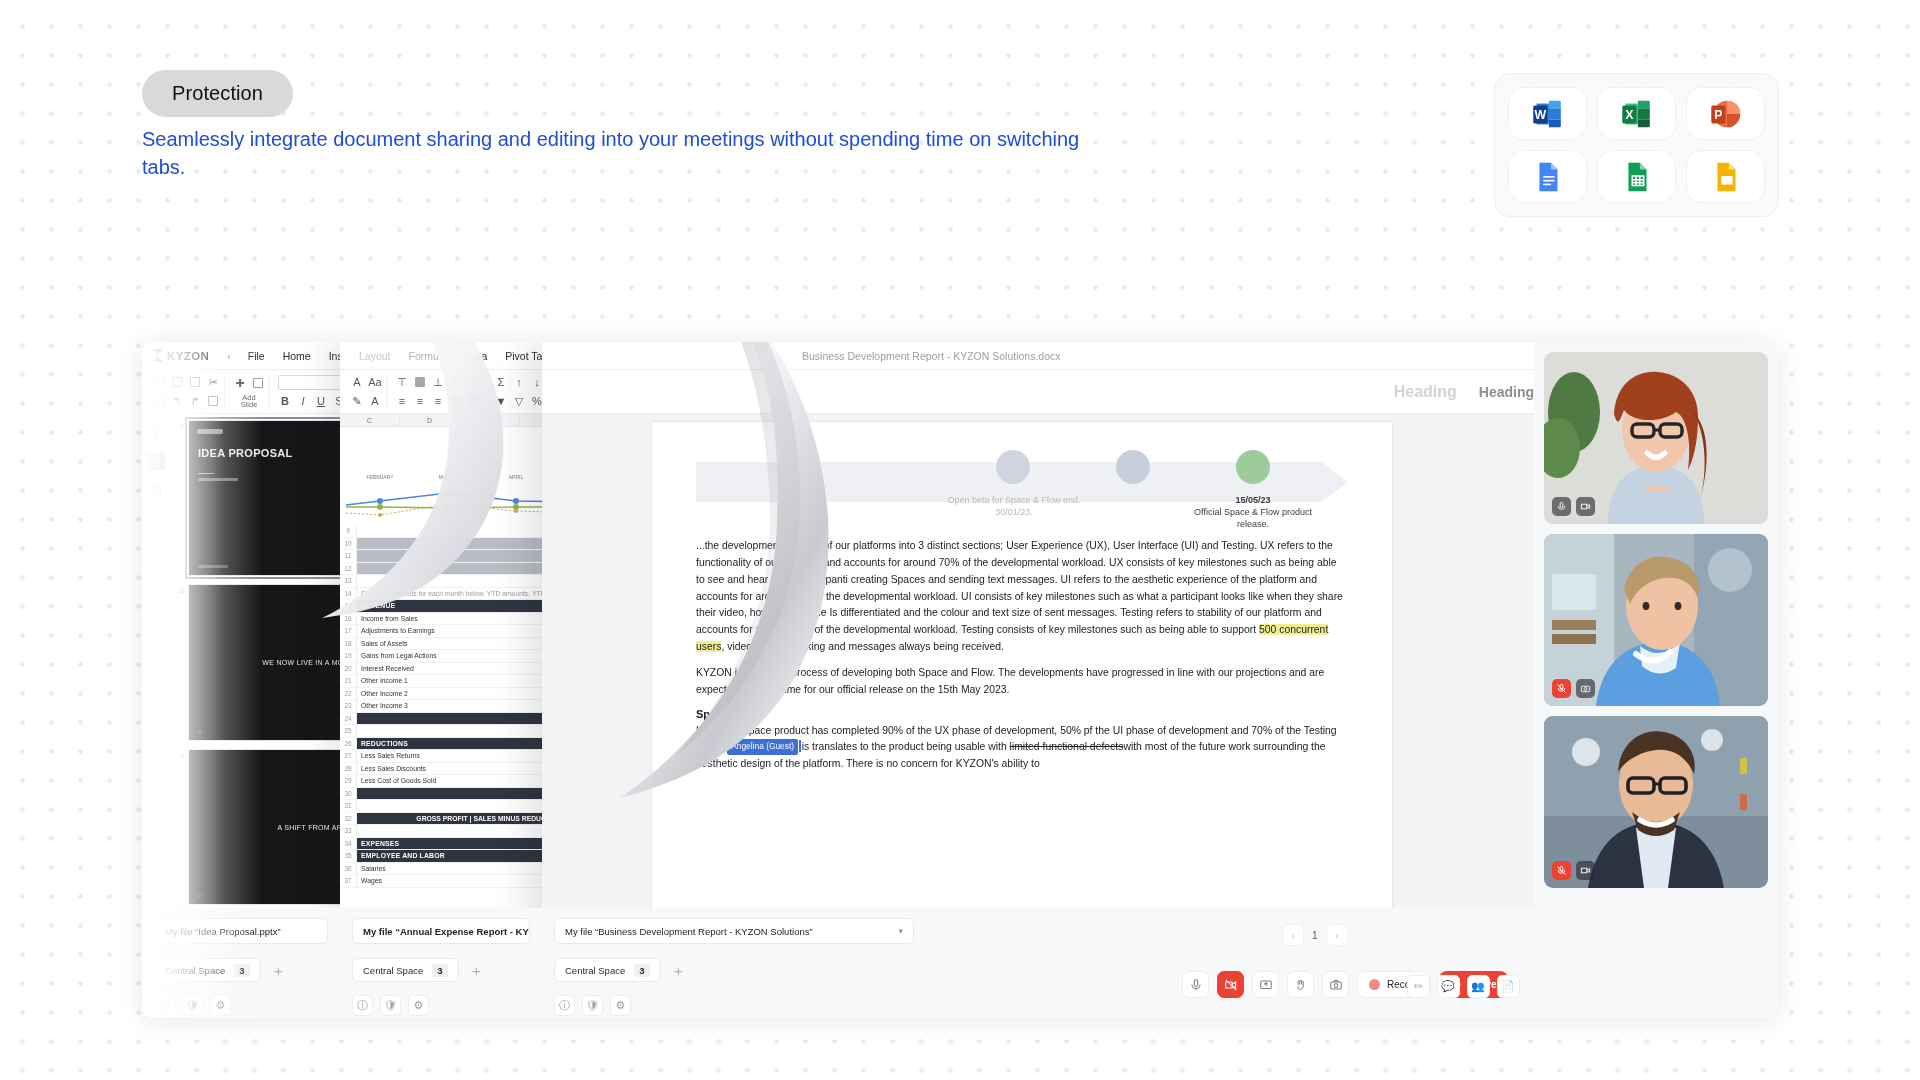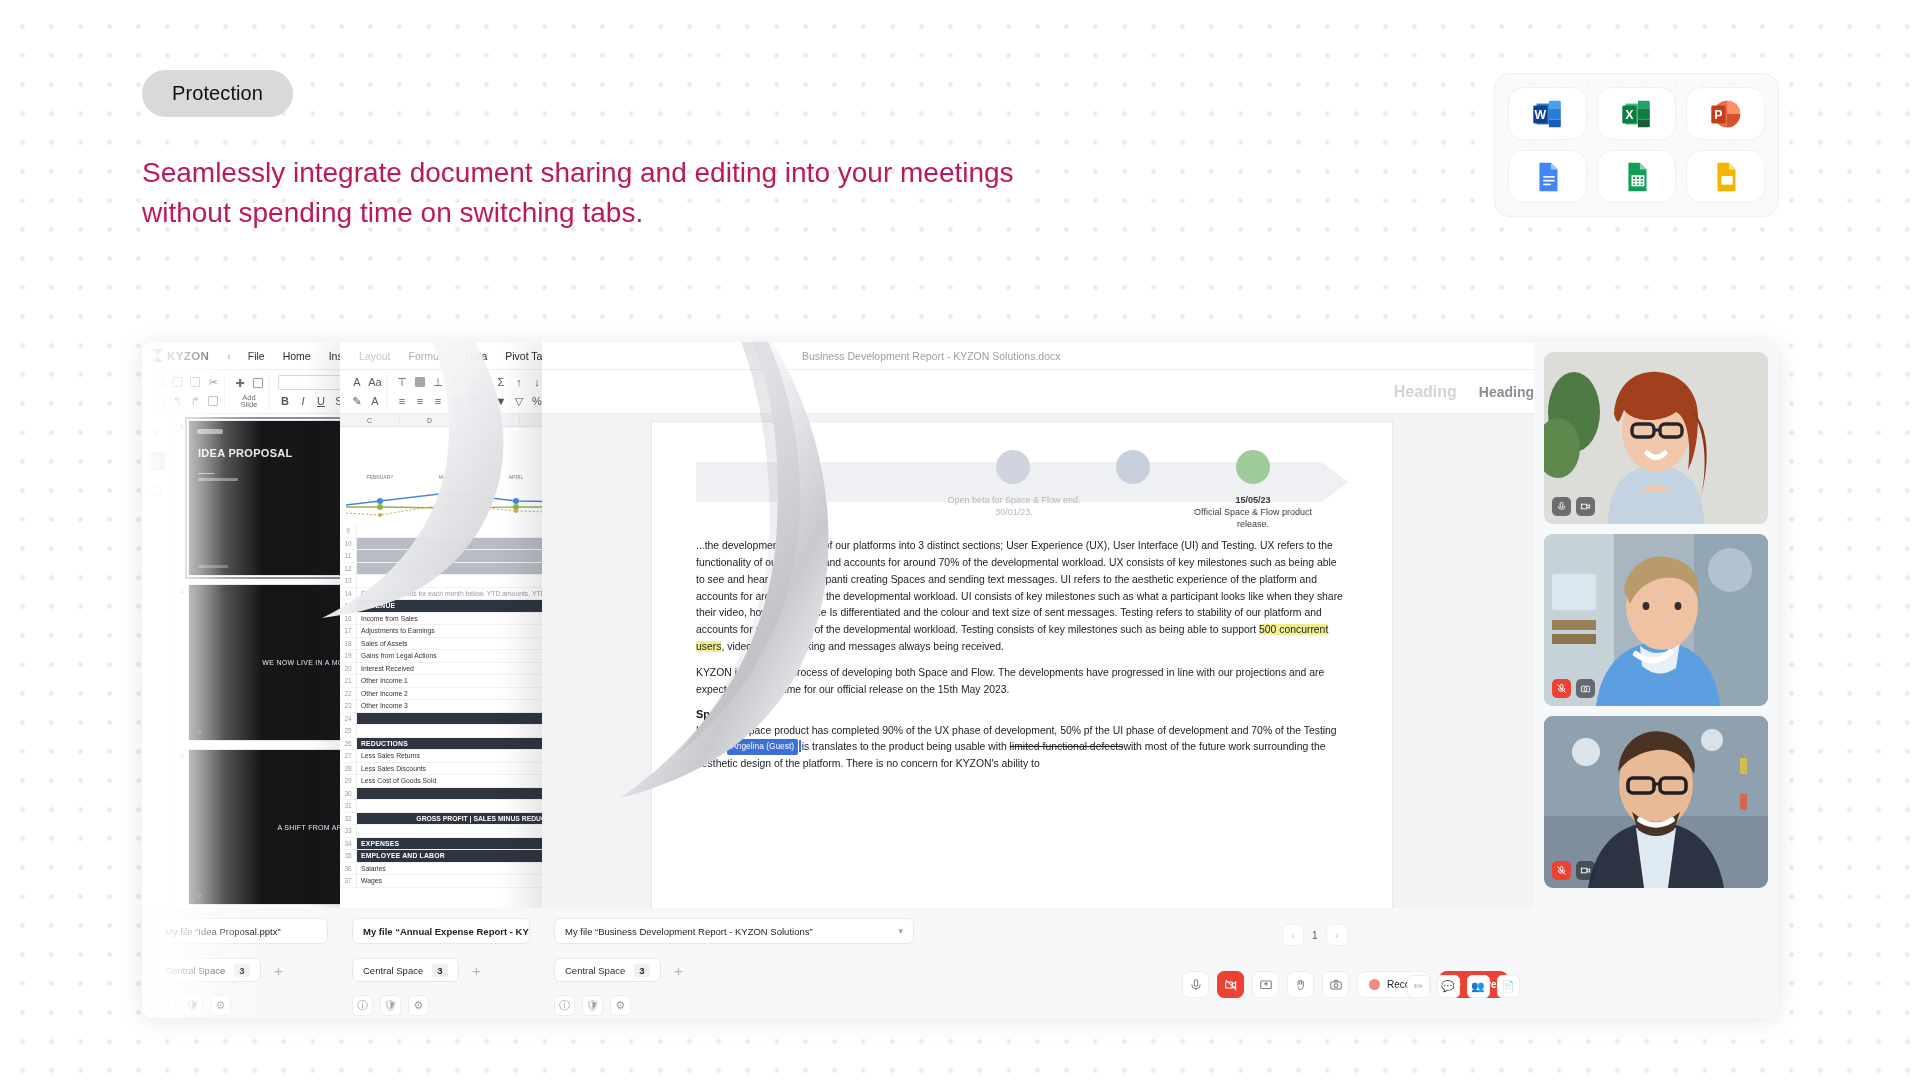--- a/index.html
+++ b/index.html
@@ -18,21 +18,21 @@
   .pill {
     display: inline-block; background: #d9d9dc; color: #0f0f10;
     border-radius: 999px; padding: 12px 30px; font-size: 20px; font-weight: 500;
     letter-spacing: .1px;
   }
   .hero h1 {
     margin-top: 30px; font-size: 45px; line-height: 1.12; font-weight: 800;
     color: #0e0e10; letter-spacing: -.8px;
   }
   .hero p {
-    margin-top: 36px; font-size: 28px; line-height: 1.42; color: #be185d;
+    margin-top: 8px; font-size: 20px; line-height: 1.42; color: #1d4ed8;
     font-weight: 400; max-width: 940px;
   }
 
   
   .apps-panel {
     position: absolute; left: 1494px; top: 73px; width: 285px; height: 144px;
     background: rgba(249,249,250,.82); border: 1px solid #eeeef0; border-radius: 16px;
     padding: 13px; display: grid; grid-template-columns: repeat(3, 1fr);
     grid-auto-rows: 1fr; gap: 10px;
   }

